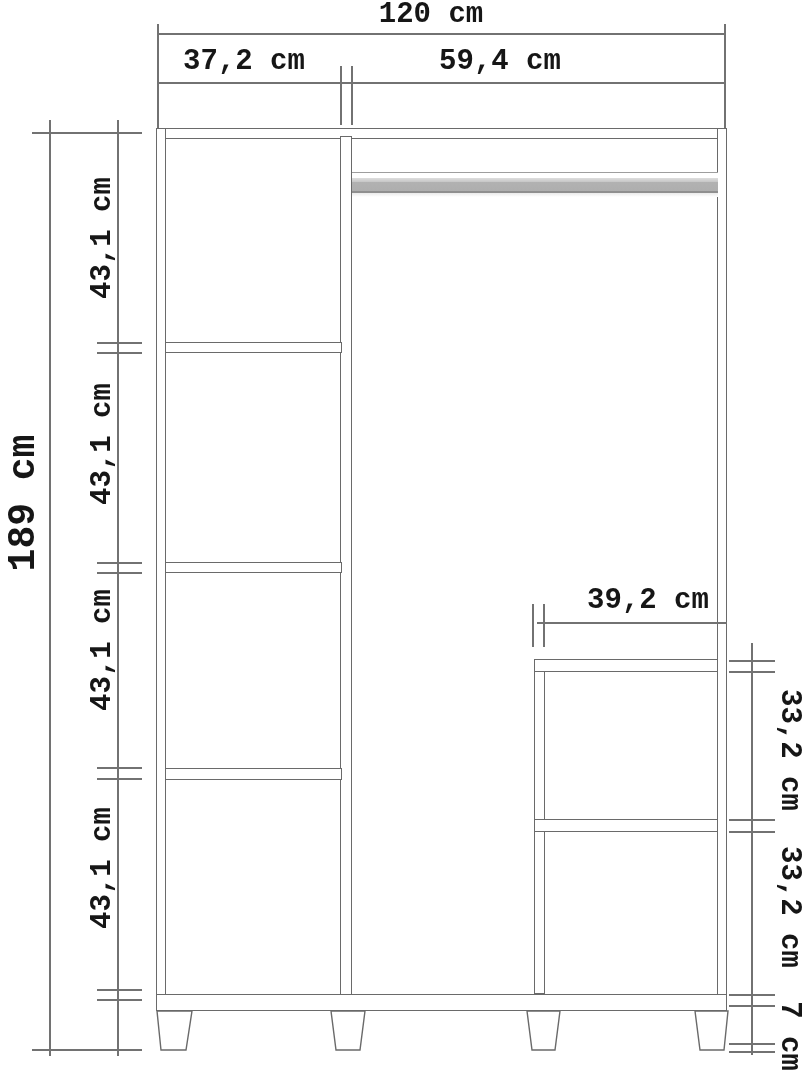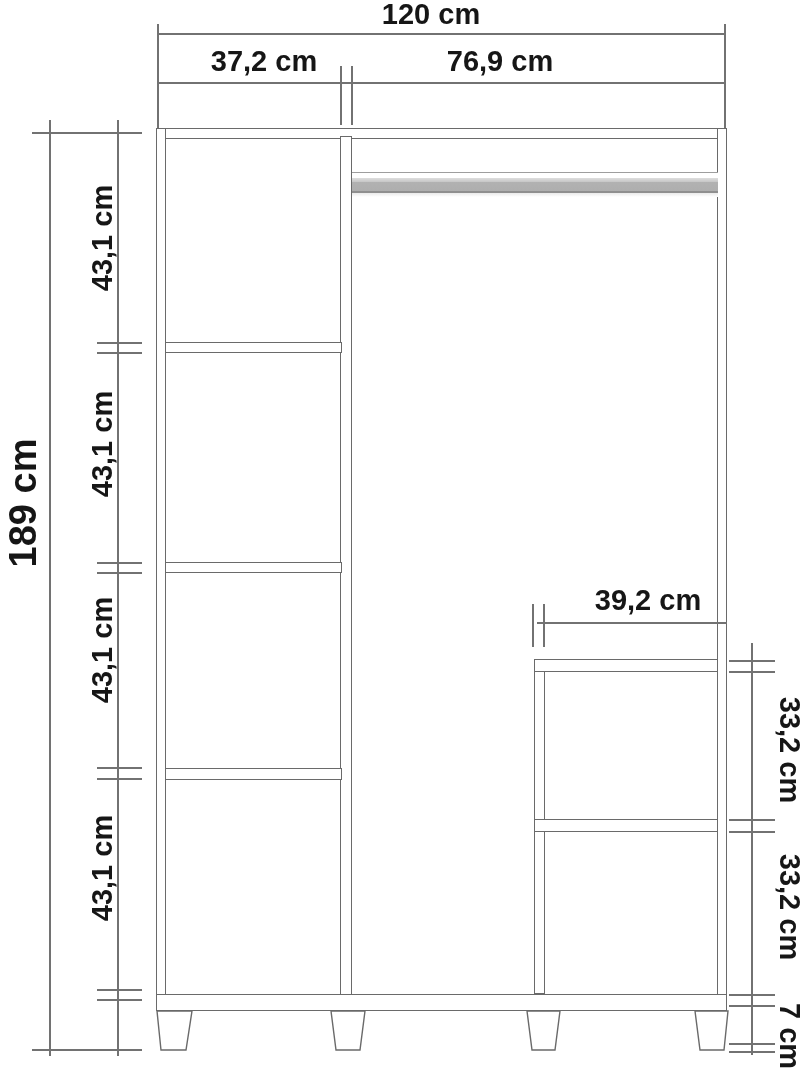--- a/index.html
+++ b/index.html
@@ -1,17 +1,17 @@
 <!DOCTYPE html>
 <html><head>
 <meta charset="utf-8">
 <style>
   html,body{margin:0;padding:0;background:#ffffff;}
   #stage{position:relative;width:811px;height:1079px;background:#ffffff;overflow:hidden;
-         font-family:Liberation Sans, sans-serif;}
+         font-family:Liberation Mono, monospace;}
   .panel{position:absolute;background:#ffffff;border:1.3px solid #6a6a6a;box-sizing:border-box;}
   .hline{position:absolute;height:1.6px;background:#727272;}
   .vline{position:absolute;width:1.6px;background:#727272;}
   .dim{position:absolute;font-weight:bold;font-size:29px;color:#161616;white-space:nowrap;
        transform:translate(-50%,-50%);}
   .dim-big{font-size:38px;}
   .rot-l{transform:translate(-50%,-50%) rotate(-90deg);}
   .rot-r{transform:translate(-50%,-50%) rotate(90deg);}
   .rail{position:absolute;box-sizing:border-box;
         background:linear-gradient(to bottom,
@@ -76,22 +76,22 @@
   <div class="hline" style="left:729px;top:660px;width:46px;"></div>
   <div class="hline" style="left:729px;top:671px;width:46px;"></div>
   <div class="hline" style="left:729px;top:819px;width:46px;"></div>
   <div class="hline" style="left:729px;top:831px;width:46px;"></div>
   <div class="hline" style="left:729px;top:994px;width:46px;"></div>
   <div class="hline" style="left:729px;top:1005px;width:46px;"></div>
   <div class="hline" style="left:729px;top:1043px;width:46px;"></div>
   <div class="hline" style="left:729px;top:1051px;width:46px;"></div>
 
   <div class="dim" style="left:431px;top:14px;">120 cm</div>
-  <div class="dim" style="left:264px;top:61px;">37,2 cm</div>
-  <div class="dim" style="left:500px;top:61px;">76,9 cm</div>
+  <div class="dim" style="left:244px;top:61px;">37,2 cm</div>
+  <div class="dim" style="left:500px;top:61px;">59,4 cm</div>
   <div class="dim dim-big rot-l" style="left:23px;top:503px;">189 cm</div>
   <div class="dim rot-l" style="left:102px;top:238px;">43,1 cm</div>
   <div class="dim rot-l" style="left:102px;top:444px;">43,1 cm</div>
   <div class="dim rot-l" style="left:102px;top:650px;">43,1 cm</div>
   <div class="dim rot-l" style="left:102px;top:868px;">43,1 cm</div>
   <div class="dim" style="left:636px;top:600px;margin-left:12px;">39,2 cm</div>
   <div class="dim rot-r" style="left:789px;top:750px;">33,2 cm</div>
   <div class="dim rot-r" style="left:789px;top:907px;">33,2 cm</div>
   <div class="dim rot-r" style="left:789px;top:1036px;">7 cm</div>
 

